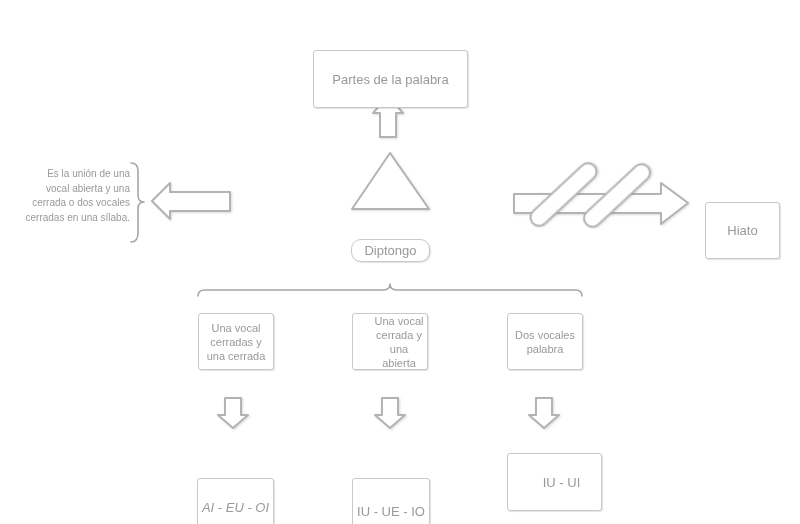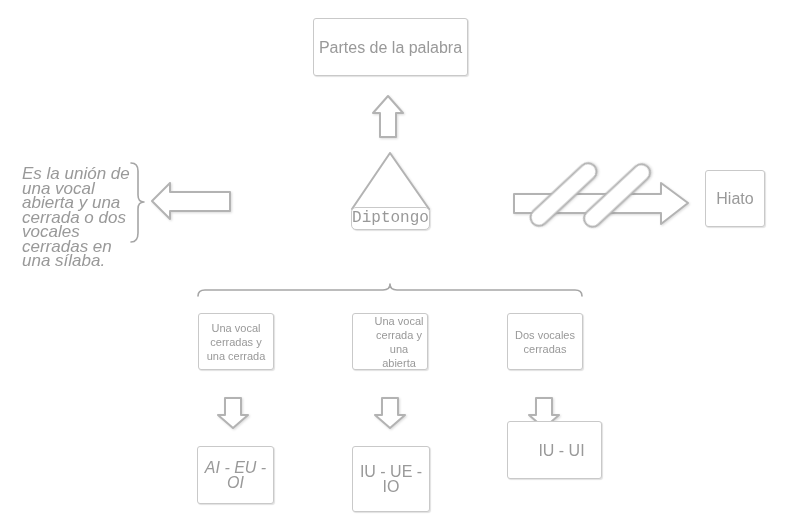--- a/index.html
+++ b/index.html
@@ -11,29 +11,29 @@
   .shape{fill:#ffffff;stroke:#b3b3b3;stroke-width:2;stroke-linejoin:round;}
   .shape-shadow{filter:drop-shadow(1px 1px 1px rgba(0,0,0,0.14));}
   .brace{fill:none;stroke:#a6a6a6;stroke-width:1.6;stroke-linecap:round;stroke-linejoin:round;}
   .box{
     position:absolute;z-index:2;box-sizing:border-box;
     background:#ffffff;border:1px solid #c9c9c9;border-radius:3px;
     box-shadow:1px 1px 1px rgba(0,0,0,0.12);
     display:flex;align-items:center;justify-content:center;text-align:center;
     color:#999999;padding:0 2px;
   }
-  .fs12{font-size:16px;line-height:15px;}
+  .fs12{font-size:13px;line-height:15px;margin-top:32px;}
   .fs11{font-size:11px;line-height:14px;}
   #definition-text{
     position:absolute;z-index:2;left:22px;top:167px;width:108px;
-    text-align:left;color:#999999;font-size:17px;line-height:14.5px;font-style:italic;
+    text-align:right;color:#999999;font-size:10px;line-height:14.5px;
   }
   #box-partes{left:313px;top:18px;width:155px;height:58px;}
-  #box-diptongo{left:351px;top:207px;width:79px;height:23px;border-radius:5px;font-family:Liberation Mono, monospace;}
-  #box-hiato{left:705px;top:170px;width:60px;height:57px;}
+  #box-diptongo{left:351px;top:207px;width:79px;height:23px;border-radius:10px;}
+  #box-hiato{left:705px;top:170px;width:75px;height:57px;}
   #box-tipo1{left:198px;top:313px;width:76px;height:57px;}
   #box-tipo2{left:352px;top:313px;width:76px;height:57px;padding-left:20px;}
   #box-tipo3{left:507px;top:313px;width:76px;height:57px;}
   #box-ej1{left:197px;top:446px;width:77px;height:58px;font-style:italic;}
   #box-ej2{left:352px;top:446px;width:78px;height:66px;}
   #box-ej3{left:507px;top:421px;width:95px;height:58px;padding-left:16px;}
 </style>
 </head>
 <body>
 
@@ -65,21 +65,21 @@
   <div class="box fs12" id="box-diptongo">Diptongo</div>
 
   <div id="definition-text">Es la unión de una vocal abierta y una cerrada o dos vocales cerradas en una sílaba.</div>
 
   <div class="box fs12" id="box-hiato">Hiato</div>
 
   <div class="box fs11" id="box-tipo1">Una vocal cerradas y una cerrada</div>
 
   <div class="box fs11" id="box-tipo2">Una vocal cerrada y una abierta</div>
 
-  <div class="box fs11" id="box-tipo3">Dos vocales cerradas</div>
+  <div class="box fs11" id="box-tipo3">Dos vocales palabra</div>
 
   <div class="box fs12" id="box-ej1">AI - EU - OI</div>
 
   <div class="box fs12" id="box-ej2">IU - UE - IO</div>
 
   <div class="box fs12" id="box-ej3">IU - UI</div>
 
 </div>
 
 </body></html>

